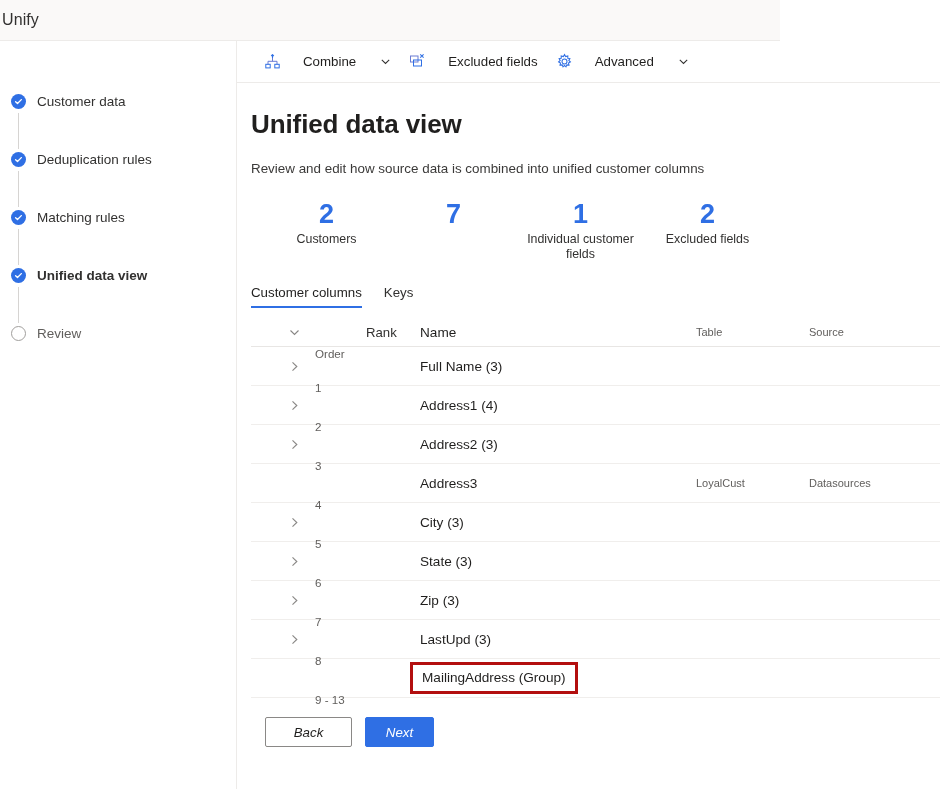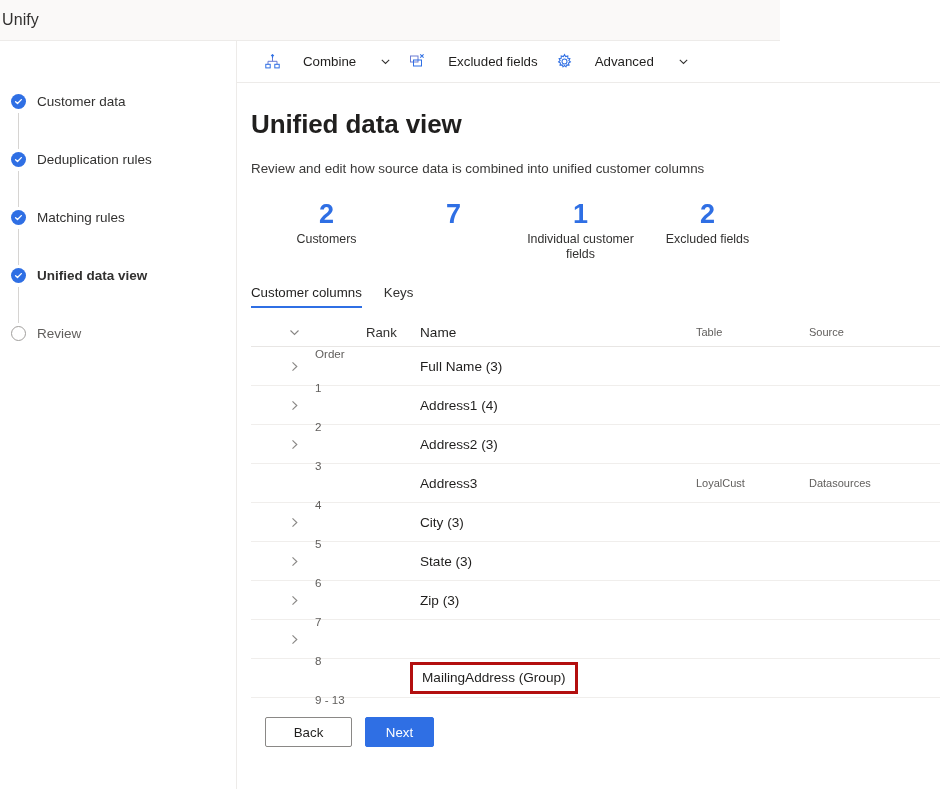--- a/index.html
+++ b/index.html
@@ -230,20 +230,21 @@
   .btn {
     height: 30px;
     min-width: 87px;
     border-radius: 2px;
     font-size: 13.3px;
     display: flex;
     align-items: center;
     justify-content: center;
     cursor: pointer;
     font-family: "Liberation Sans", sans-serif;
+    font-style: italic;
   }
   .btn-secondary {
     background: #ffffff;
     border: 1px solid #8a8886;
     color: #201f1e;
   }
   .btn-primary {
     background: #2f6fe4;
     border: 1px solid #2f6fe4;
     color: #ffffff;
@@ -486,20 +487,21 @@
             <div class="trow">
               <div class="c-exp">
                 <span class="chev">
                   <svg width="13" height="13" viewBox="0 0 13 13">
                     <path d="M4.5 2.3 L8.8 6.5 L4.5 10.7" fill="none" stroke="#8a8886" stroke-width="1.15"></path>
                   </svg>
                 </span>
               </div>
               <div class="c-ord">8</div>
               <div class="c-rank"></div>
+              <div class="c-name">LastUpd (3)</div>
               <div class="c-tbl"></div>
               <div class="c-src"></div>
             </div>
             <div class="trow">
               <div class="c-exp"></div>
               <div class="c-ord">9 - 13</div>
               <div class="c-rank"></div>
               <div class="c-name"><span class="name-hl">MailingAddress (Group)</span></div>
               <div class="c-tbl"></div>
               <div class="c-src"></div>

